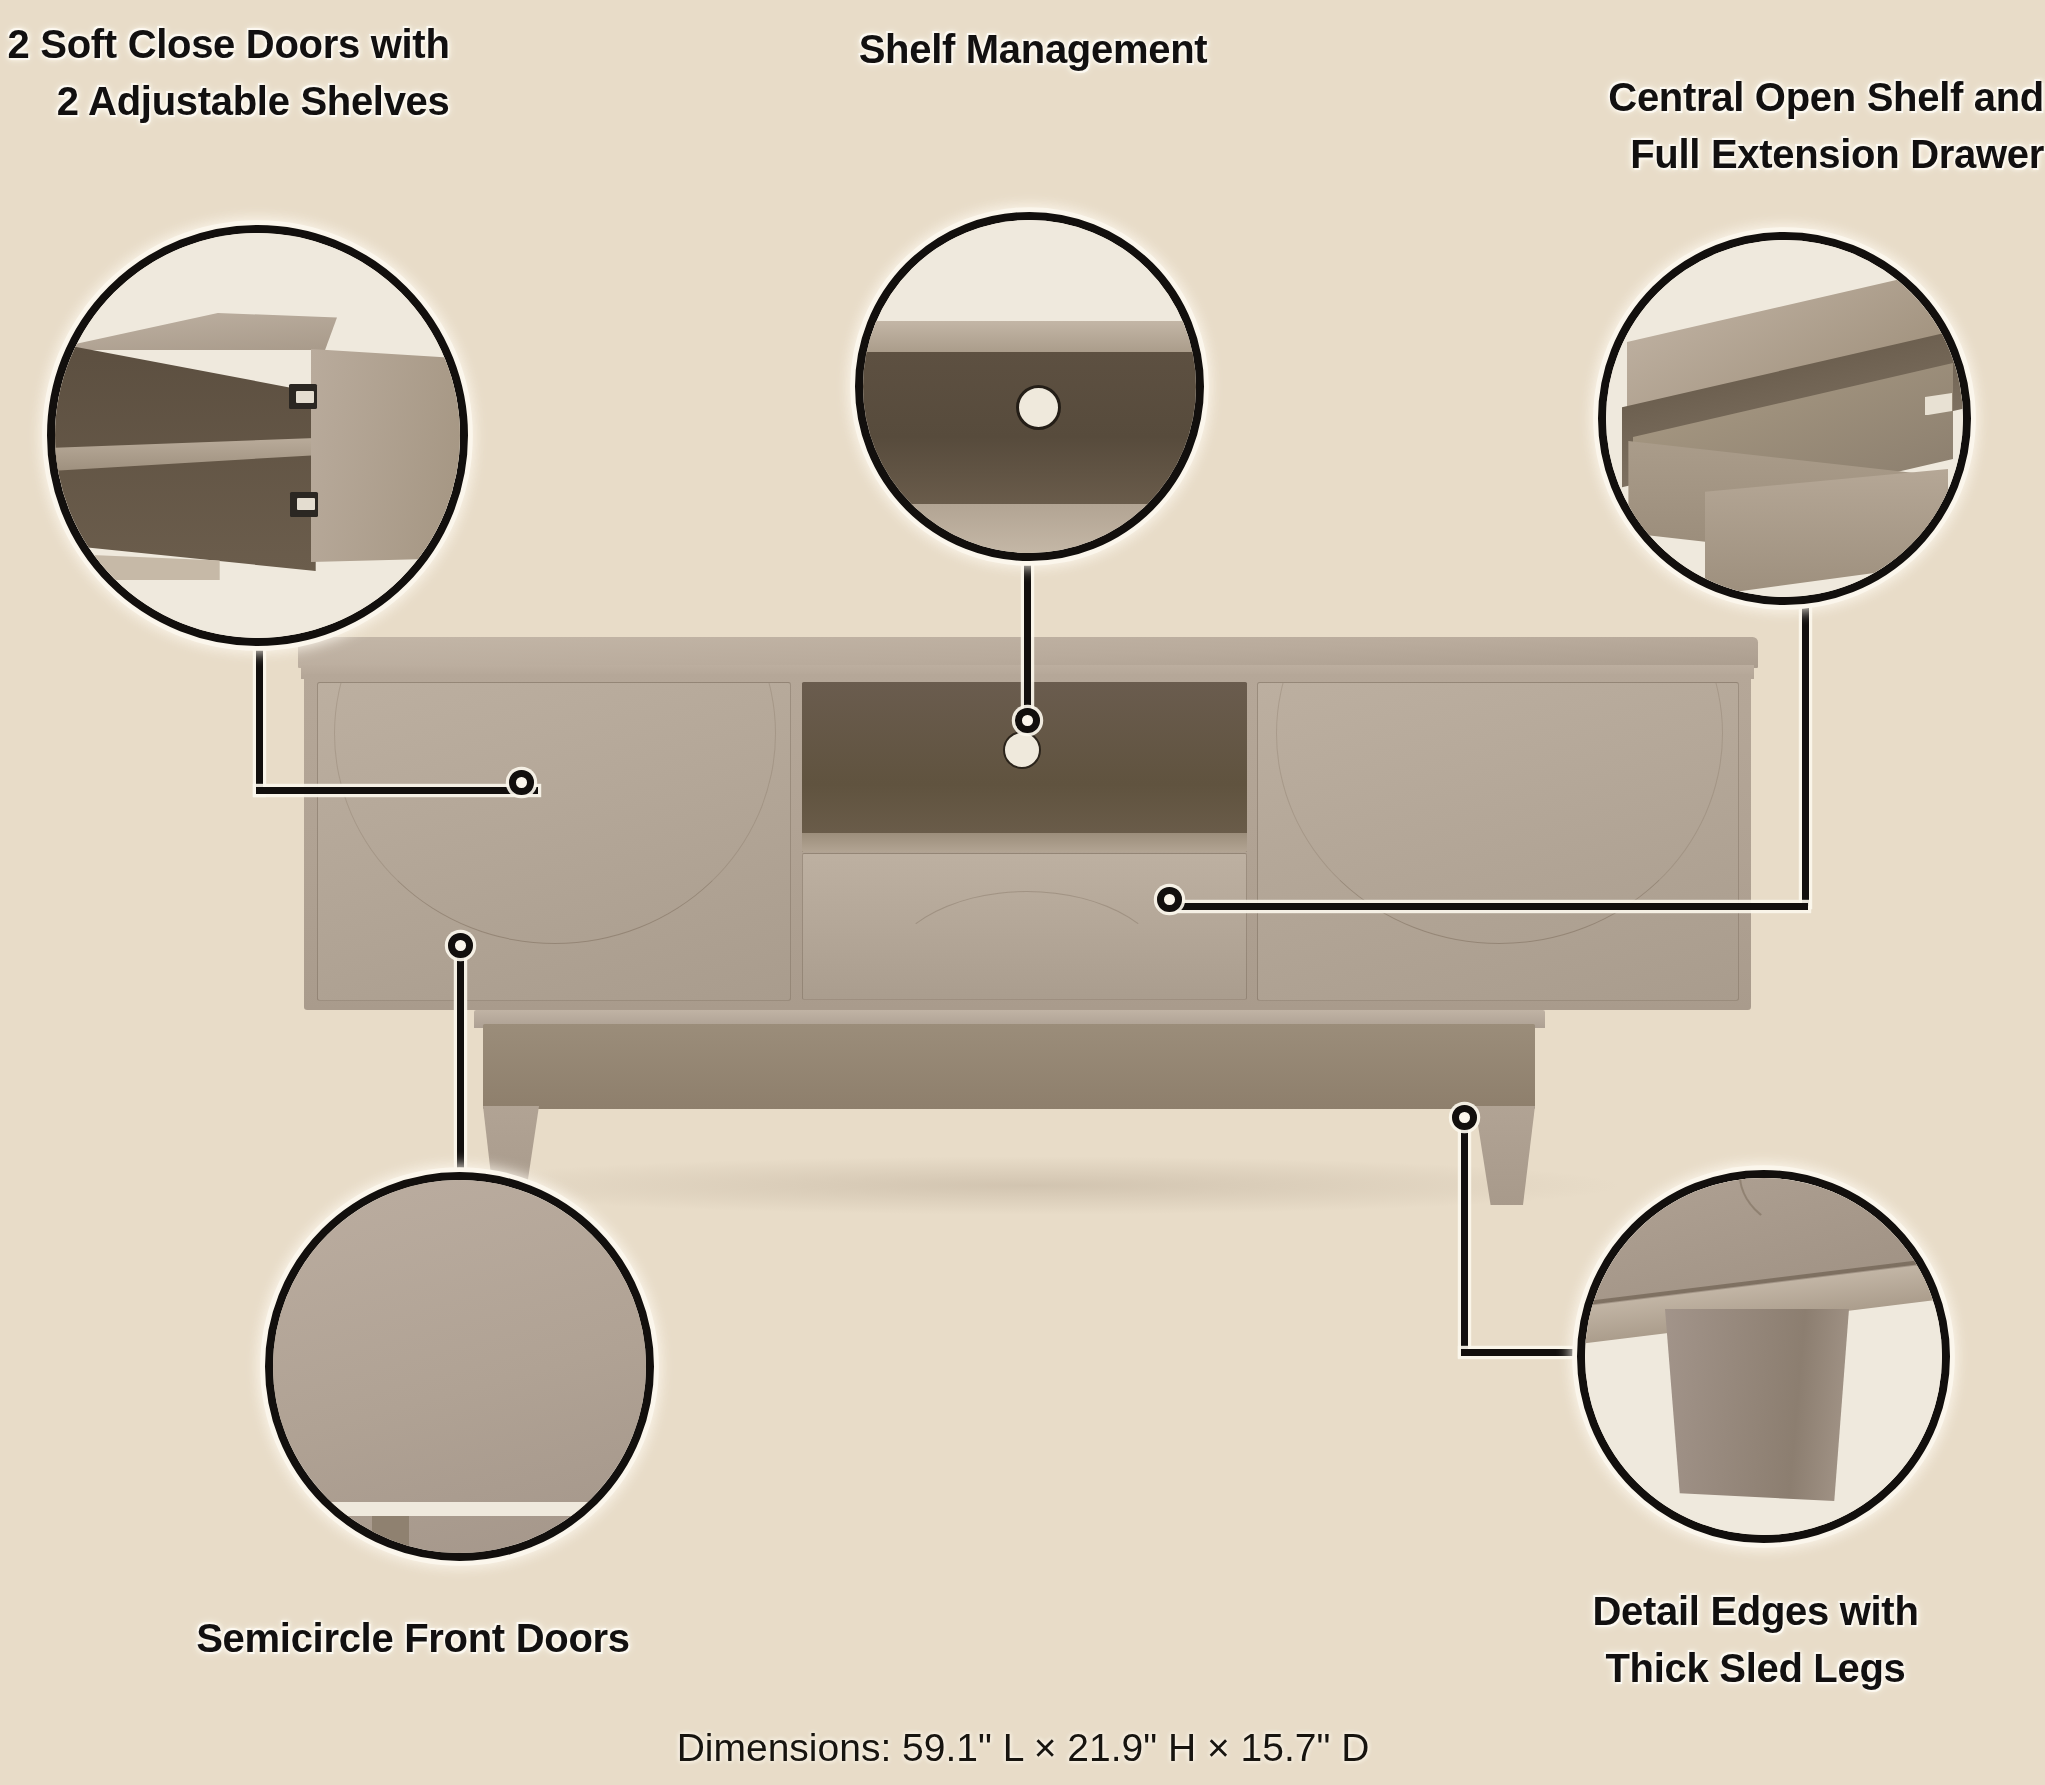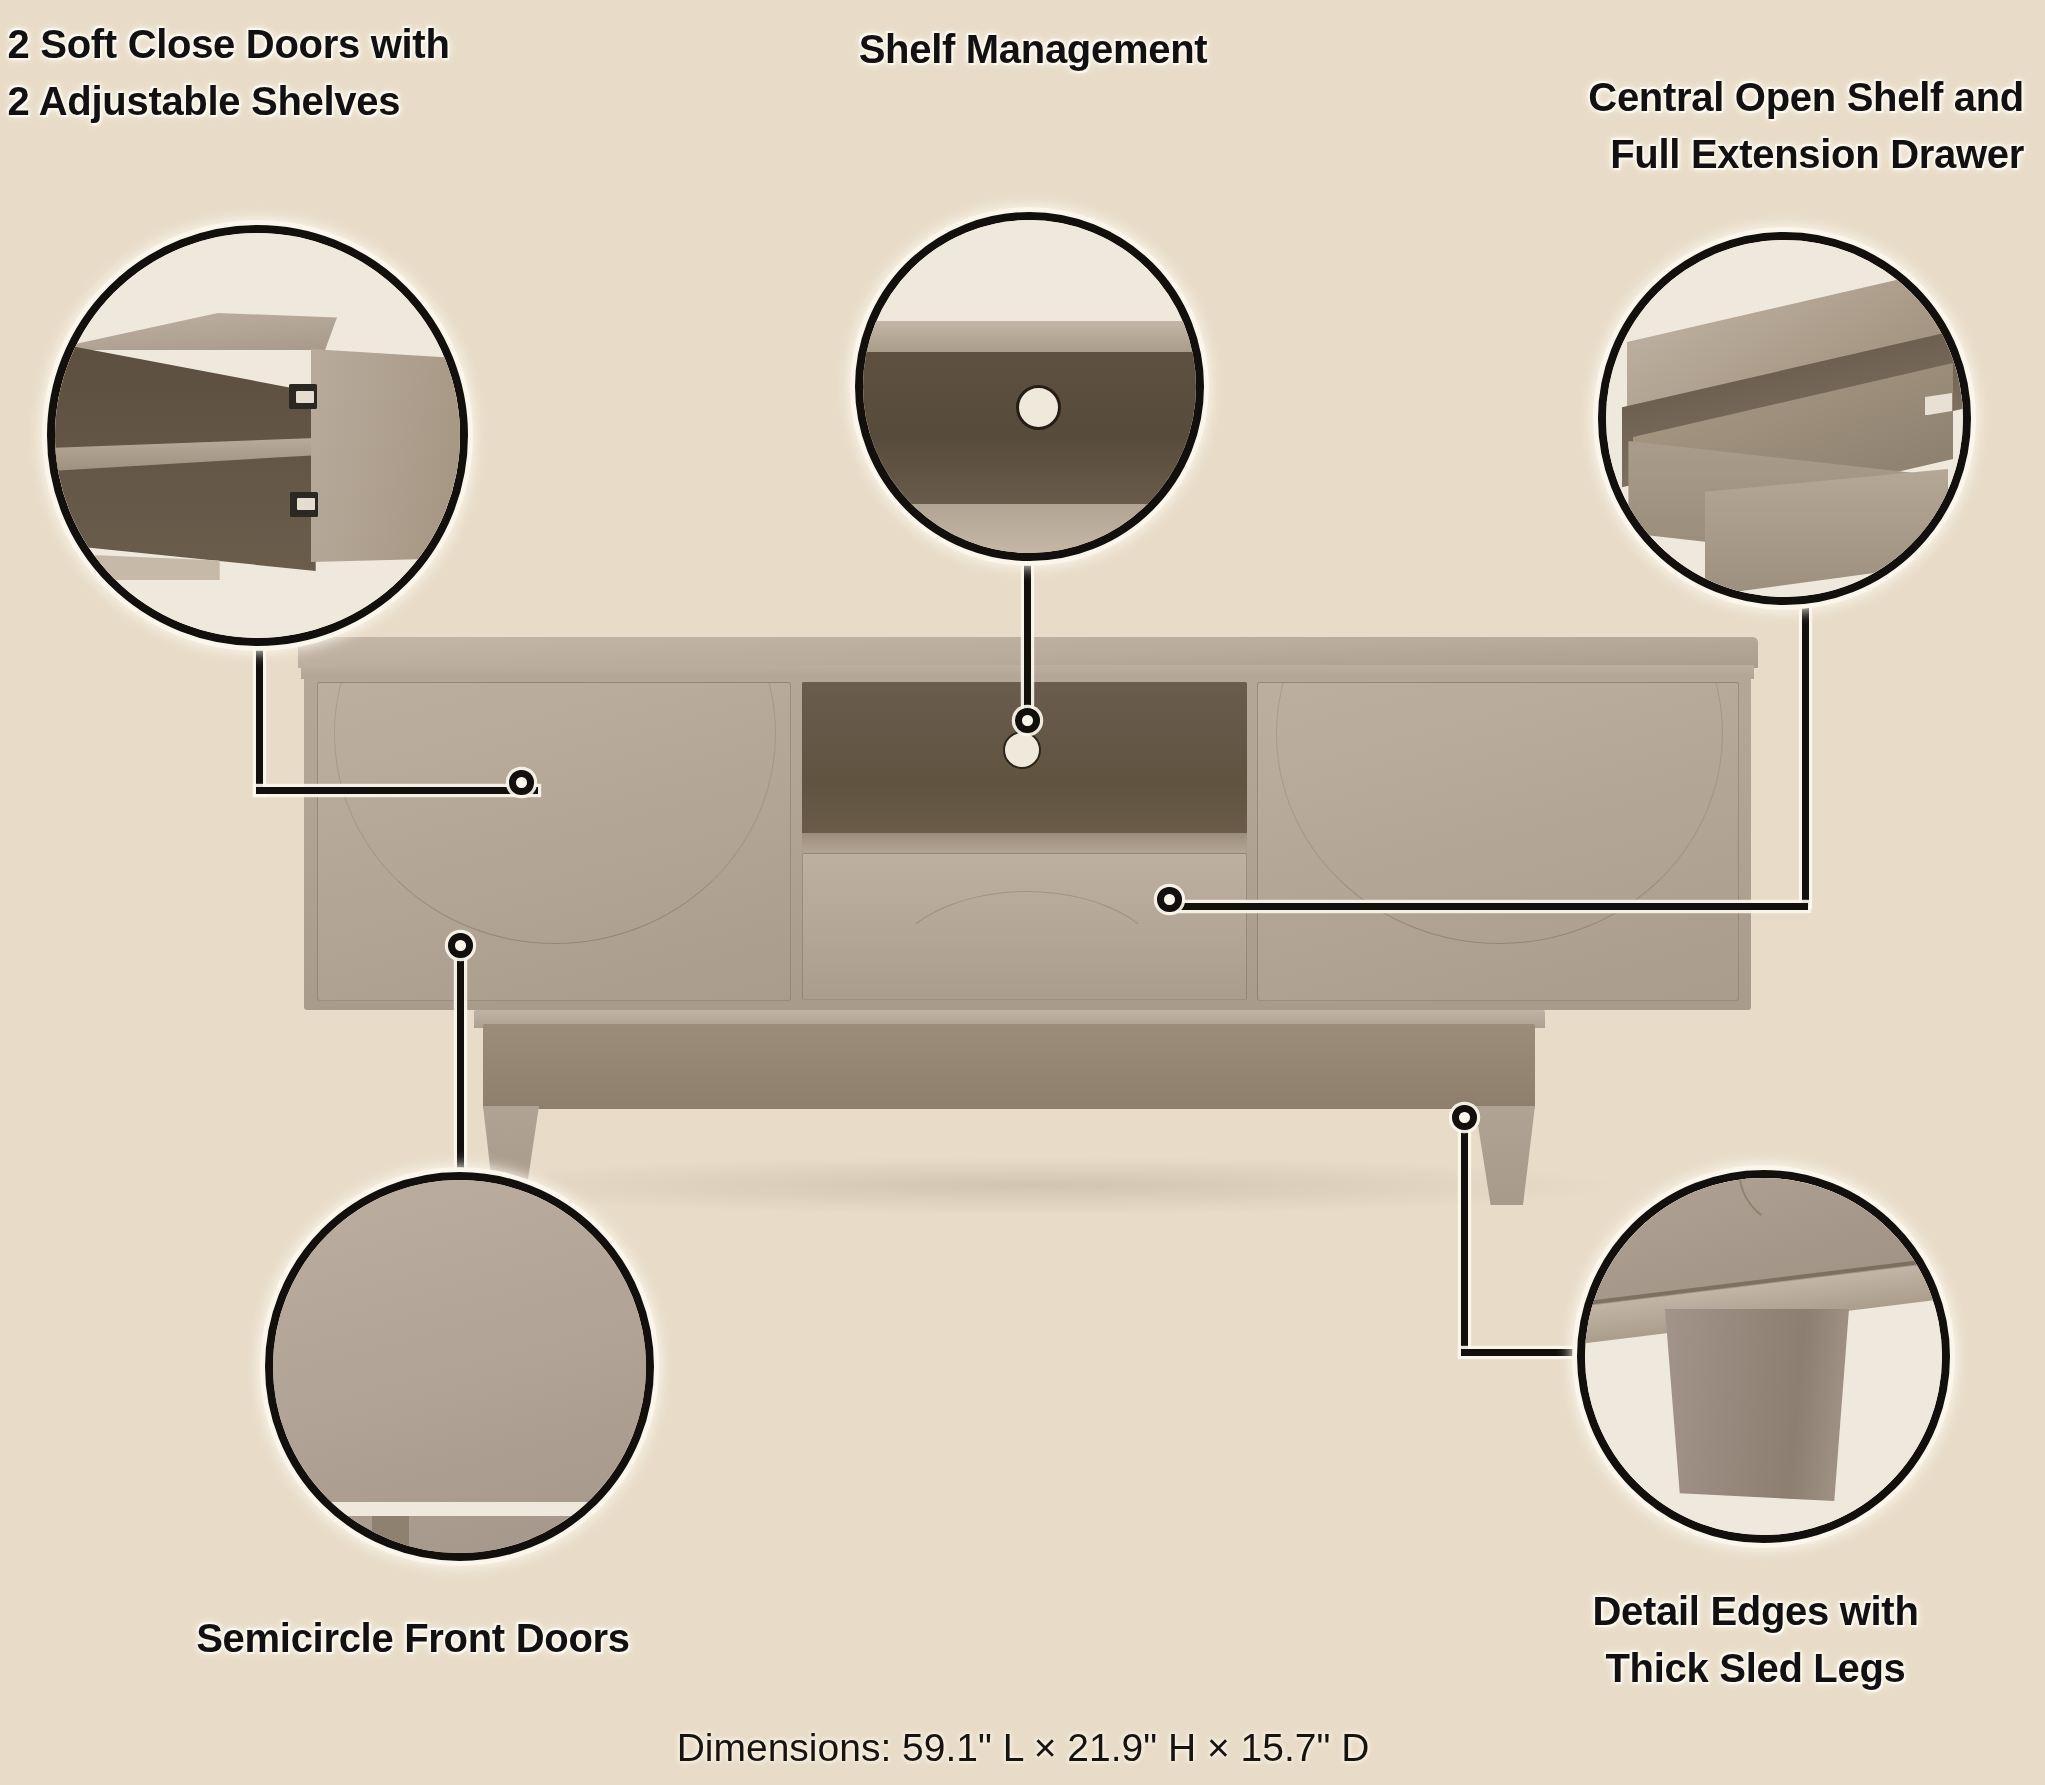--- a/index.html
+++ b/index.html
@@ -19,21 +19,21 @@
     color:#121010;
     font-size:40px;
     line-height:1.42;
     letter-spacing:-0.3px;
     text-shadow:
        0 0 5.3px #fdf8ee, 0 0 5.3px #fdf8ee, 0 0 9.6px #fdf8ee,
        1.6px 1.6px 0 rgba(255,255,255,.85), -1.6px -1.6px 0 rgba(255,255,255,.85);
     white-space:nowrap;
   }
   .label.c  { text-align:center; }
-  .label.l  { text-align:left; }
+  .label.l  { text-align:right; }
   .label.r  { text-align:right; }
   .label .ln { display:block; }
 
   
   .circle {
     position:absolute;
     border-radius:50%;
     border:8.5px solid #120f0d;
     overflow:hidden;
     background:#efe7da;
@@ -199,21 +199,21 @@
 
   <div class="label l" style="left:7.5px; top:16px;">
     <span class="ln">2 Soft Close Doors with</span>
     <span class="ln">2 Adjustable Shelves</span>
   </div>
 
   <div class="label c" style="left:724px; top:21px; width:618px;">
     <span class="ln">Shelf Management</span>
   </div>
 
-  <div class="label r" style="right:22px; top:69px;">
+  <div class="label r" style="right:2px; top:69px;">
     <span class="ln">Central Open Shelf and</span>
     <span class="ln">Full Extension Drawer</span>
   </div>
 
   <div class="label c" style="left:59px; top:1610px; width:708px;">
     <span class="ln">Semicircle Front Doors</span>
   </div>
 
   <div class="label c" style="left:1476px; top:1583px; width:559px;">
     <span class="ln">Detail Edges with</span>

